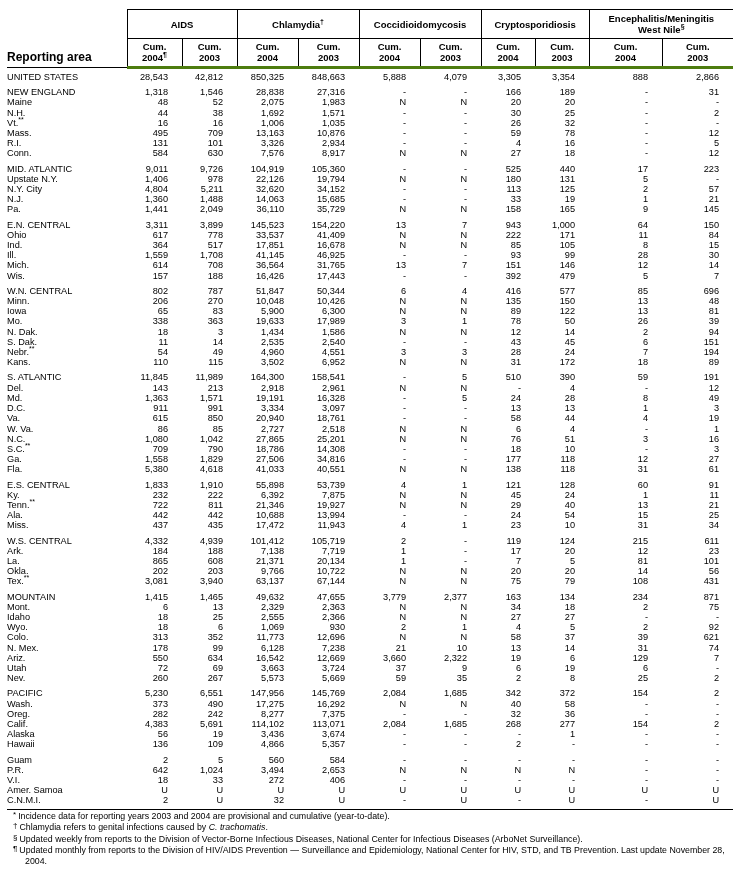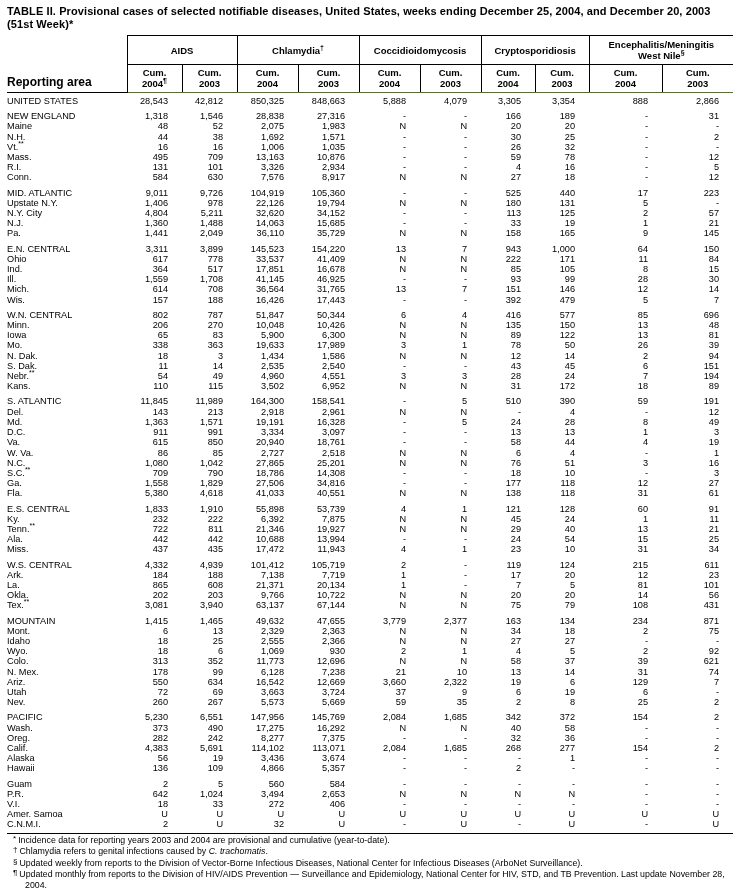--- a/index.html
+++ b/index.html
@@ -45,21 +45,21 @@
     border-bottom: 1px solid #000;
     padding: 3px 0;
     line-height: 11px;
   }
   th.sub-cell {
     font-size: 9.5px;
     font-weight: bold;
     text-align: center;
     vertical-align: bottom;
     border-left: 1px solid #000;
-    border-bottom: 1px solid #4d7c0f;
+    border-bottom: 3px solid #4d7c0f;
     padding: 2px 0 3px 0;
     line-height: 11px;
   }
   sup { font-size: 7px; line-height: 0; }
 
   td.area {
     font-size: 9.2px;
     line-height: 10.2px;
     text-align: left;
     white-space: nowrap;
@@ -97,21 +97,20 @@
     width: 720px;
   }
   .fnote .marker { font-size: 8px; vertical-align: 2px; margin-right: 2px; }
   .fnote i { font-style: italic; }
 </style>
 </head>
 <body>
 
 <div class="page">
 
-  <div class="title">TABLE II. Provisional cases of selected notifiable diseases, United States, weeks ending December 25, 2004, and December 20, 2003 (51st Week)*</div>
 
   <table class="ntable">
     <colgroup>
       <col style="width:120px">
       <col style="width:55px">
         <col style="width:55px">
       <col style="width:61px">
         <col style="width:61px">
       <col style="width:61px">
         <col style="width:61px">

